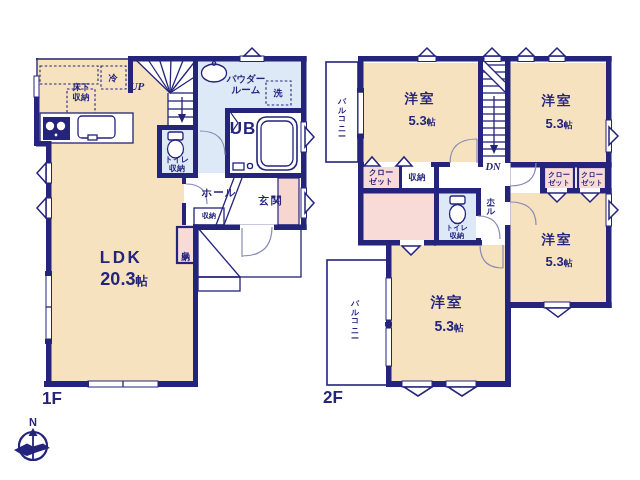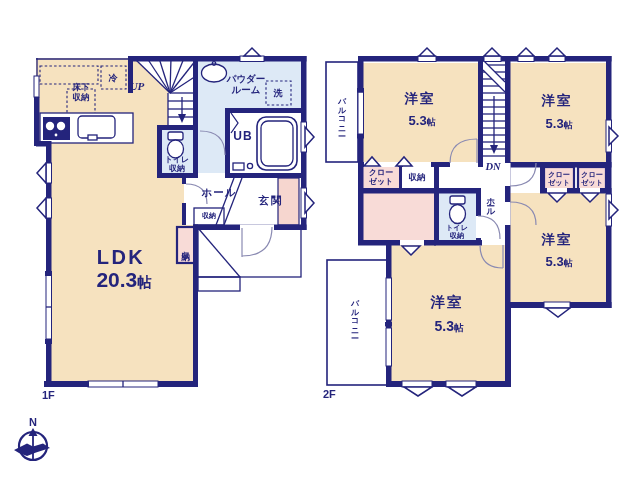--- a/index.html
+++ b/index.html
@@ -3,21 +3,21 @@
 <meta charset="utf-8">
 <style>
   html,body{margin:0;padding:0;background:#fff;}
   .plan{position:relative;width:640px;height:480px;background:#fff;overflow:hidden;
         font-family:"Liberation Sans",sans-serif;}
   .plan svg{position:absolute;left:0;top:0;}
   .lbl{position:absolute;transform:translate(-50%,-50%);color:#24247c;
        white-space:pre-line;text-align:center;line-height:1.18;font-weight:600;}
   .vert{writing-mode:vertical-rl;text-orientation:upright;line-height:1;letter-spacing:1px;}
   .updn{font-family:"Liberation Serif",serif;font-style:italic;font-weight:700;}
-  .floor-lbl{position:absolute;color:#24247c;font-size:11px;font-weight:700;}
+  .floor-lbl{position:absolute;color:#24247c;font-size:17px;font-weight:700;}
   .size-unit{font-size:0.68em;}
   .watermark{position:absolute;transform:translate(-50%,-50%);color:#c9c9d2;
        font-size:17px;letter-spacing:1px;font-weight:600;}
   
   .w{fill:#24247c;}
   .ln{stroke:#24247c;stroke-width:1.3;fill:none;}
   .lnf{stroke:#24247c;stroke-width:1.3;fill:#fff;}
   .thk{stroke:#24247c;stroke-width:1.6;fill:#fff;}
   .dash{stroke:#24247c;stroke-width:1.1;fill:none;stroke-dasharray:2.5 2.2;}
   .arc{stroke:#8a8ab2;stroke-width:1.2;fill:none;}
@@ -270,29 +270,29 @@
     </g>
   </svg>
 
   <div class="lbl" style="left:113px;top:78px;font-size:9px;">冷</div>
   <div class="lbl" style="left:81px;top:92px;font-size:8.5px;">床下
 収納</div>
   <div class="lbl updn" style="left:137px;top:86px;font-size:11px;">UP</div>
   <div class="lbl" style="left:246px;top:84px;font-size:9.5px;">パウダー
 ルーム</div>
   <div class="lbl" style="left:278px;top:93px;font-size:9px;">洗</div>
-  <div class="lbl" style="left:243px;top:136px;font-size:12px;letter-spacing:1px;">UB</div>
+  <div class="lbl" style="left:243px;top:129px;font-size:17px;letter-spacing:1px;">UB</div>
   <div class="lbl" style="left:177px;top:164px;font-size:8px;">トイレ
 収納</div>
   <div class="lbl" style="left:219px;top:192px;font-size:10.5px;letter-spacing:1px;">ホール</div>
   <div class="lbl" style="left:271px;top:200px;font-size:10.5px;letter-spacing:2px;">玄関</div>
   <div class="lbl" style="left:209px;top:216px;font-size:7px;">収納</div>
   <div class="lbl vert" style="left:186px;top:245px;font-size:8.5px;">収納</div>
-  <div class="lbl" style="left:121px;top:258px;font-size:20px;letter-spacing:2.5px;">LDK</div>
-  <div class="lbl" style="left:124px;top:280px;font-size:21px;"><span>20.3</span><span class="size-unit">帖</span></div>
+  <div class="lbl" style="left:121px;top:258px;font-size:17px;letter-spacing:2.5px;">LDK</div>
+  <div class="lbl" style="left:124px;top:280px;font-size:18px;"><span>20.3</span><span class="size-unit">帖</span></div>
   <div class="floor-lbl" style="left:42px;top:389px;">1F</div>
 
   <div class="lbl vert" style="left:341px;top:112px;font-size:8px;">バルコニー</div>
   <div class="lbl" style="left:420px;top:99px;font-size:13.5px;letter-spacing:2px;">洋室</div>
   <div class="lbl" style="left:422px;top:121px;font-size:13px;"><span>5.3</span><span class="size-unit">帖</span></div>
   <div class="lbl" style="left:557px;top:101px;font-size:13.5px;letter-spacing:2px;">洋室</div>
   <div class="lbl" style="left:559px;top:124px;font-size:13px;"><span>5.3</span><span class="size-unit">帖</span></div>
   <div class="lbl updn" style="left:493px;top:167px;font-size:10.5px;">DN</div>
   <div class="lbl" style="left:381px;top:177px;font-size:8px;">クロー
 ゼット</div>

